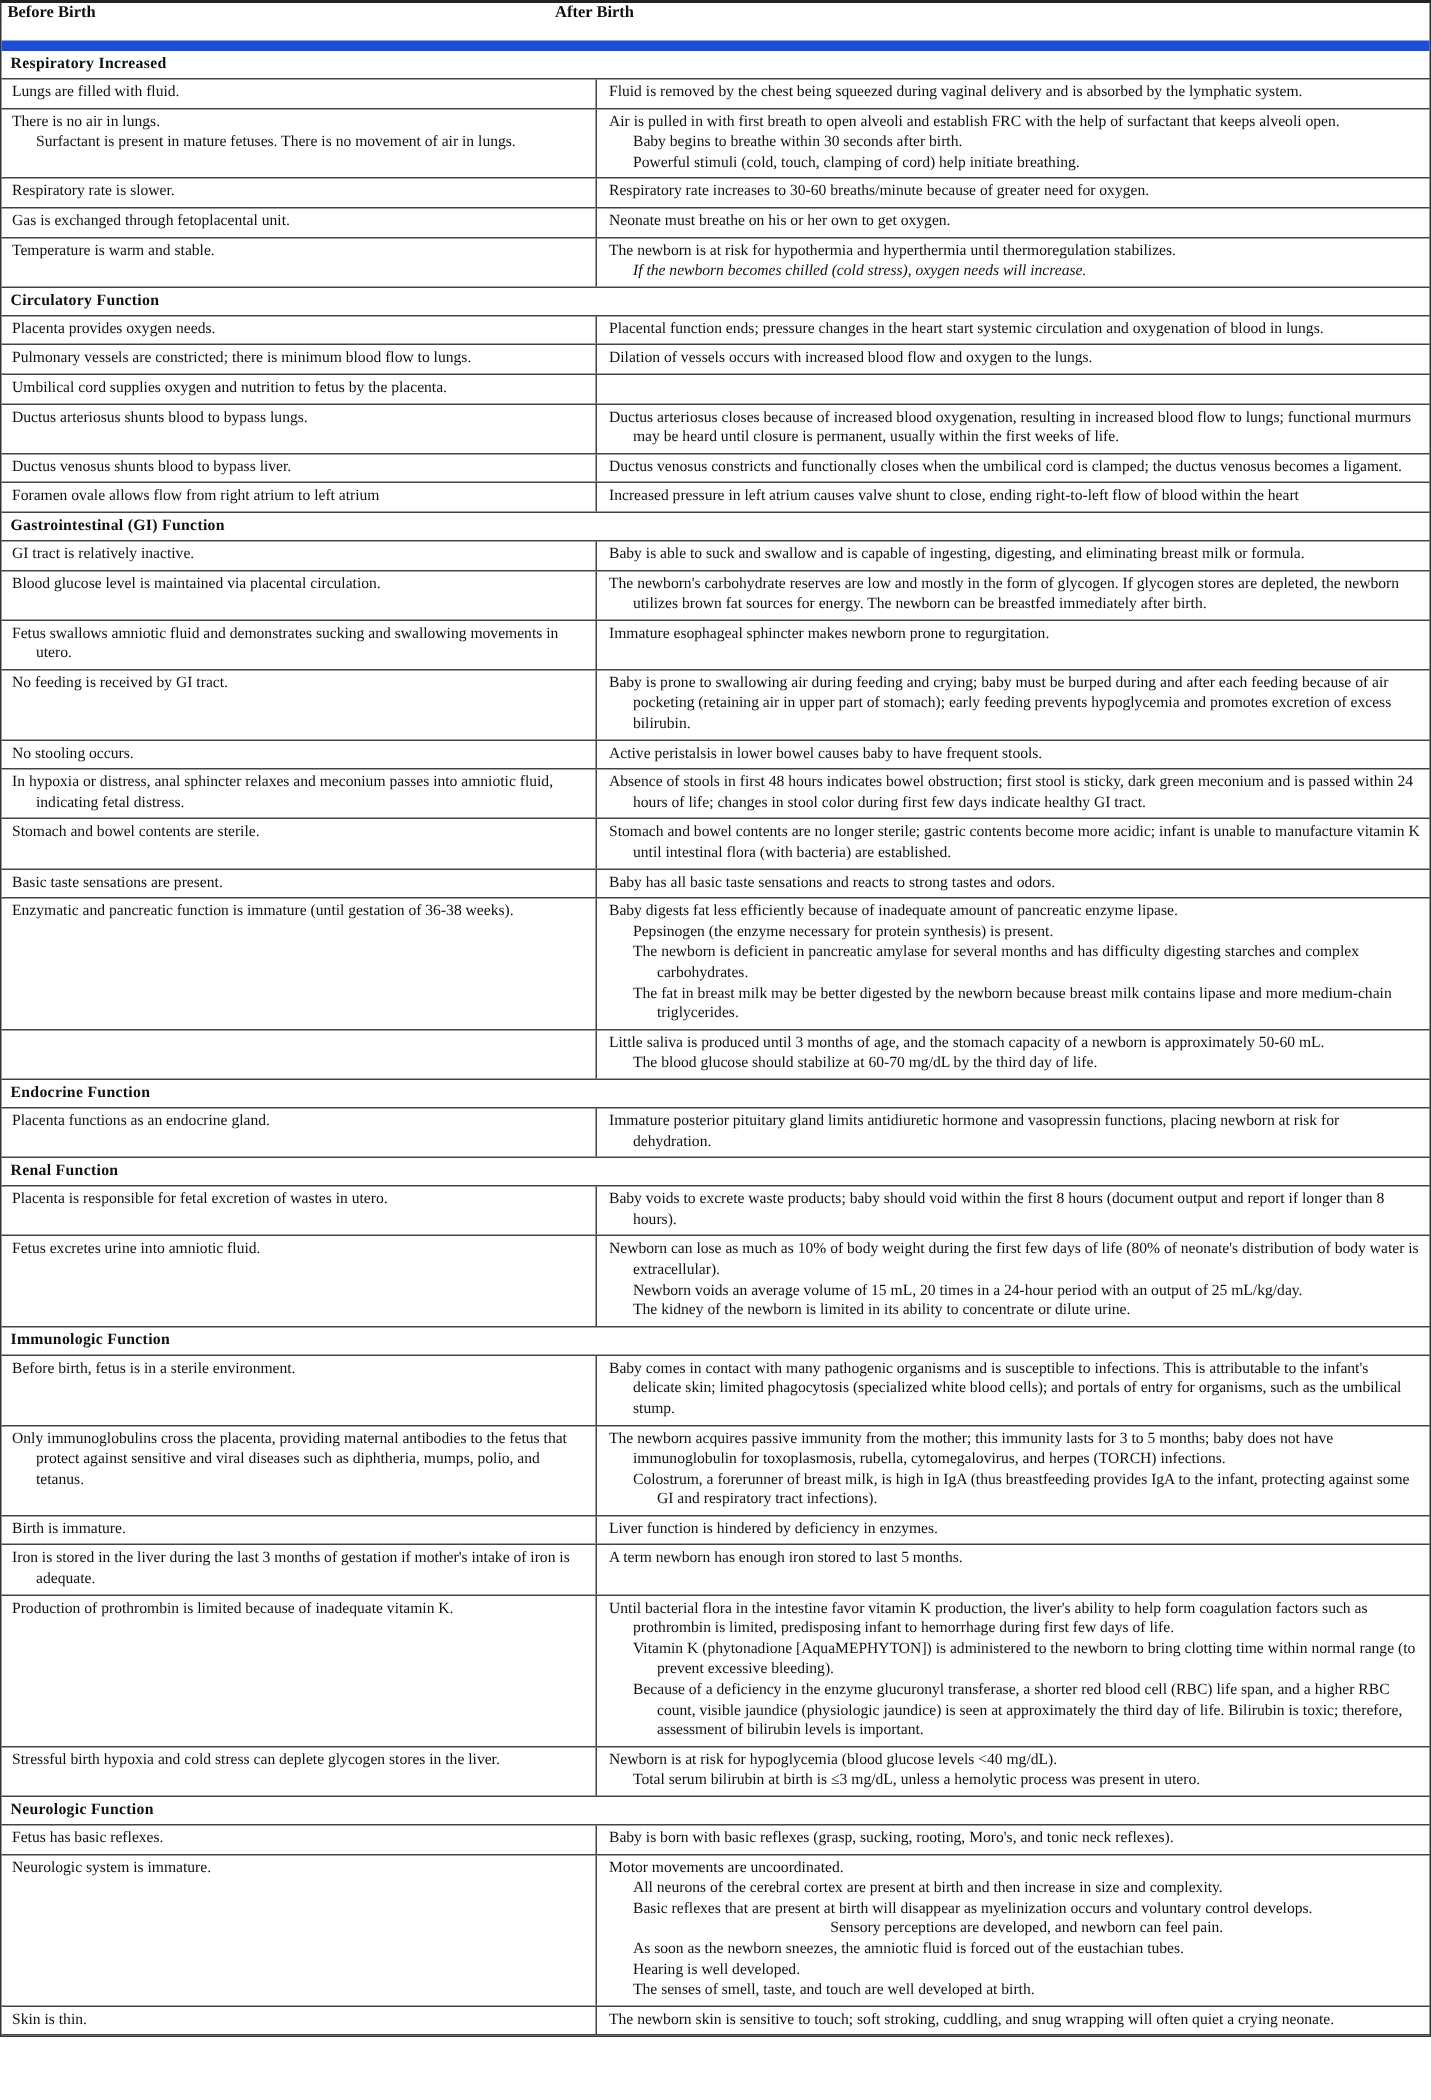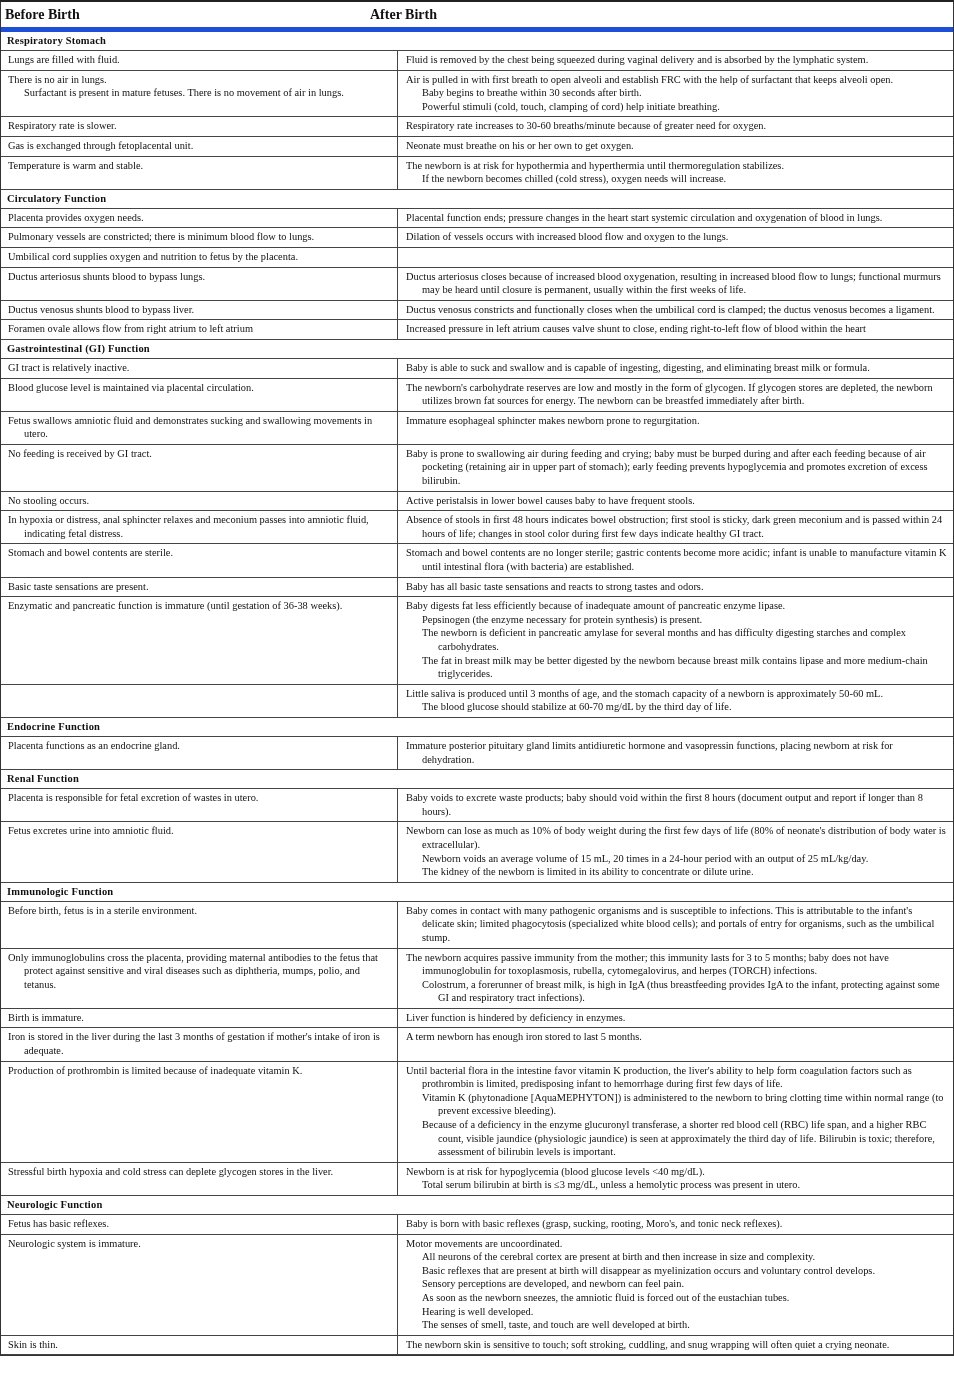--- a/index.html
+++ b/index.html
@@ -1,38 +1,38 @@
 <!DOCTYPE html>
 <html><head>
 <meta charset="utf-8">
 <style>
   html, body { margin: 0; padding: 0; background: #ffffff; }
   body { width: 954px; height: 1400px; overflow: hidden; font-family: "Liberation Serif", "DejaVu Serif", serif; color: #111; }
   .tbl { position: relative; width: 952px; border: 1px solid #333; border-top: 2px solid #222; margin: 0; }
-  .hdr { display: flex; height: 25px; border-bottom: 5px solid #1d4ed8; font-weight: bold; font-size: 14px; align-items: center; }
+  .hdr { display: flex; height: 25px; border-bottom: 7px solid #1d4ed8; font-weight: bold; font-size: 11px; align-items: flex-start; }
   .hdr .c1 { width: 363px; padding-left: 4px; box-sizing: border-box; }
   .hdr .c2 { flex: 1; padding-left: 6px; box-sizing: border-box; }
   .sec { font-weight: bold; font-size: 10.5px; padding: 3px 6px; border-bottom: 1px solid #444; height: 19px; box-sizing: border-box; letter-spacing: 0.2px; }
   .row { display: flex; border-bottom: 1px solid #444; font-size: 10.4px; line-height: 13.6px; }
   .row .b { width: 397px; box-sizing: border-box; padding: 2px 6px 3px 7px; border-right: 1px solid #444; }
   .row .a { flex: 1; box-sizing: border-box; padding: 2px 6px 3px 8px; }
   .hang { padding-left: 16px; text-indent: -16px; }
   .line { display: block; }
   .sub { display: block; padding-left: 16px; }
 </style>
 </head>
 <body>
 
 <div class="tbl">
   <div class="hdr">
     <div class="c1">Before Birth</div>
     <div class="c2">After Birth</div>
   </div>
   <div id="body">
-      <div class="sec">Respiratory Stomach</div>
+      <div class="sec">Respiratory Increased</div>
       <div class="row">
         <div class="b">
           <span class="line hang">Lungs are filled with fluid.</span>
         </div>
         <div class="a">
           <span class="line hang">Fluid is removed by the chest being squeezed during vaginal delivery and is absorbed by the lymphatic system.</span>
         </div>
       </div>
       <div class="row">
         <div class="b">
@@ -60,21 +60,21 @@
         <div class="a">
           <span class="line hang">Neonate must breathe on his or her own to get oxygen.</span>
         </div>
       </div>
       <div class="row">
         <div class="b">
           <span class="line hang">Temperature is warm and stable.</span>
         </div>
         <div class="a">
           <span class="line hang">The newborn is at risk for hypothermia and hyperthermia until thermoregulation stabilizes.</span>
-          <span class="sub hang" style="padding-left: 32px;">If the newborn becomes chilled (cold stress), oxygen needs will increase.</span>
+          <span class="sub hang" style="padding-left: 32px; font-style: italic;">If the newborn becomes chilled (cold stress), oxygen needs will increase.</span>
         </div>
       </div>
       <div class="sec">Circulatory Function</div>
       <div class="row">
         <div class="b">
           <span class="line hang">Placenta provides oxygen needs.</span>
         </div>
         <div class="a">
           <span class="line hang">Placental function ends; pressure changes in the heart start systemic circulation and oxygenation of blood in lungs.</span>
         </div>
@@ -290,21 +290,21 @@
         </div>
       </div>
       <div class="row">
         <div class="b">
           <span class="line hang">Neurologic system is immature.</span>
         </div>
         <div class="a">
           <span class="line hang">Motor movements are uncoordinated.</span>
           <span class="sub hang" style="padding-left: 32px;">All neurons of the cerebral cortex are present at birth and then increase in size and complexity.</span>
           <span class="sub hang" style="padding-left: 32px;">Basic reflexes that are present at birth will disappear as myelinization occurs and voluntary control develops.</span>
-          <span class="sub hang" style="padding-left: 32px;">Sensory perceptions are developed, and newborn can feel pain.</span>
+          <span class="sub hang" style="padding-left: 32px; text-align: center;">Sensory perceptions are developed, and newborn can feel pain.</span>
           <span class="sub hang" style="padding-left: 32px;">As soon as the newborn sneezes, the amniotic fluid is forced out of the eustachian tubes.</span>
           <span class="sub hang" style="padding-left: 32px;">Hearing is well developed.</span>
           <span class="sub hang" style="padding-left: 32px;">The senses of smell, taste, and touch are well developed at birth.</span>
         </div>
       </div>
       <div class="row">
         <div class="b">
           <span class="line hang">Skin is thin.</span>
         </div>
         <div class="a">

